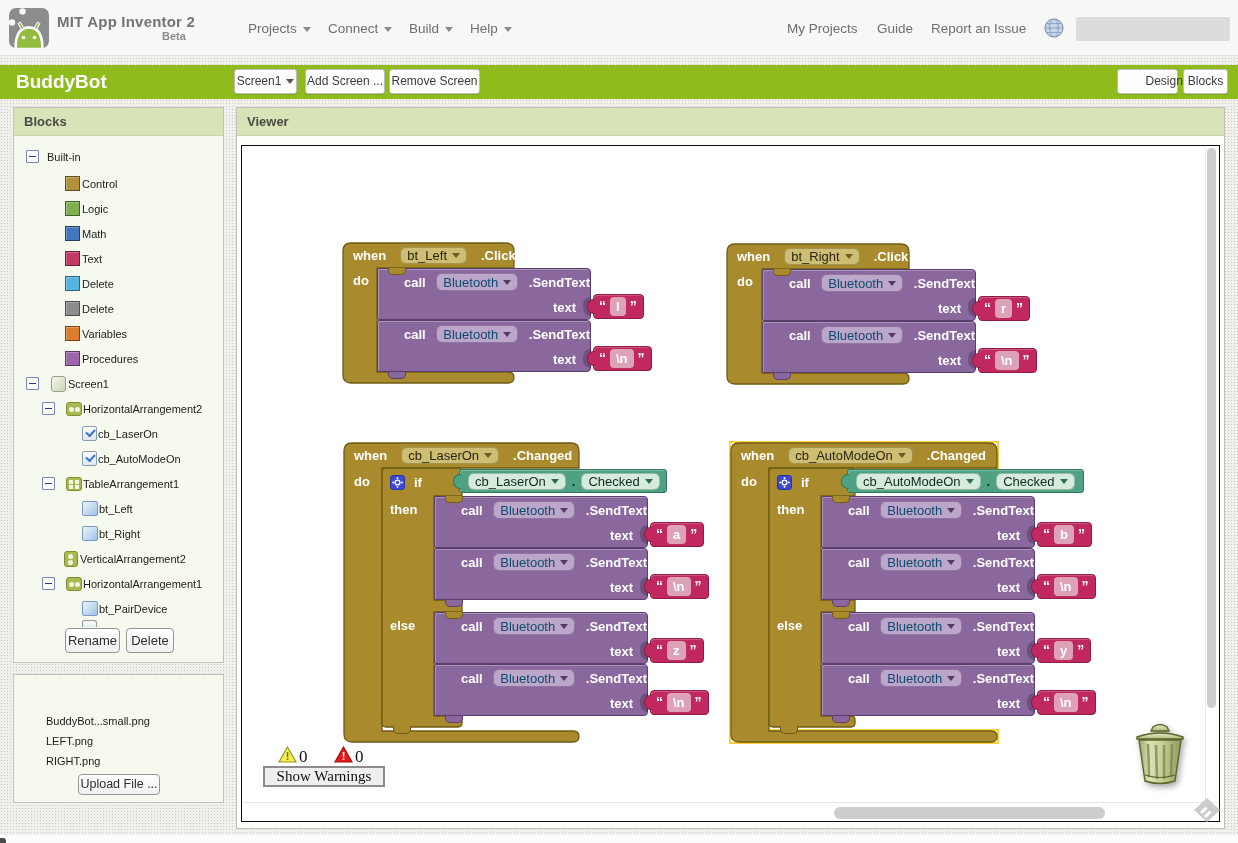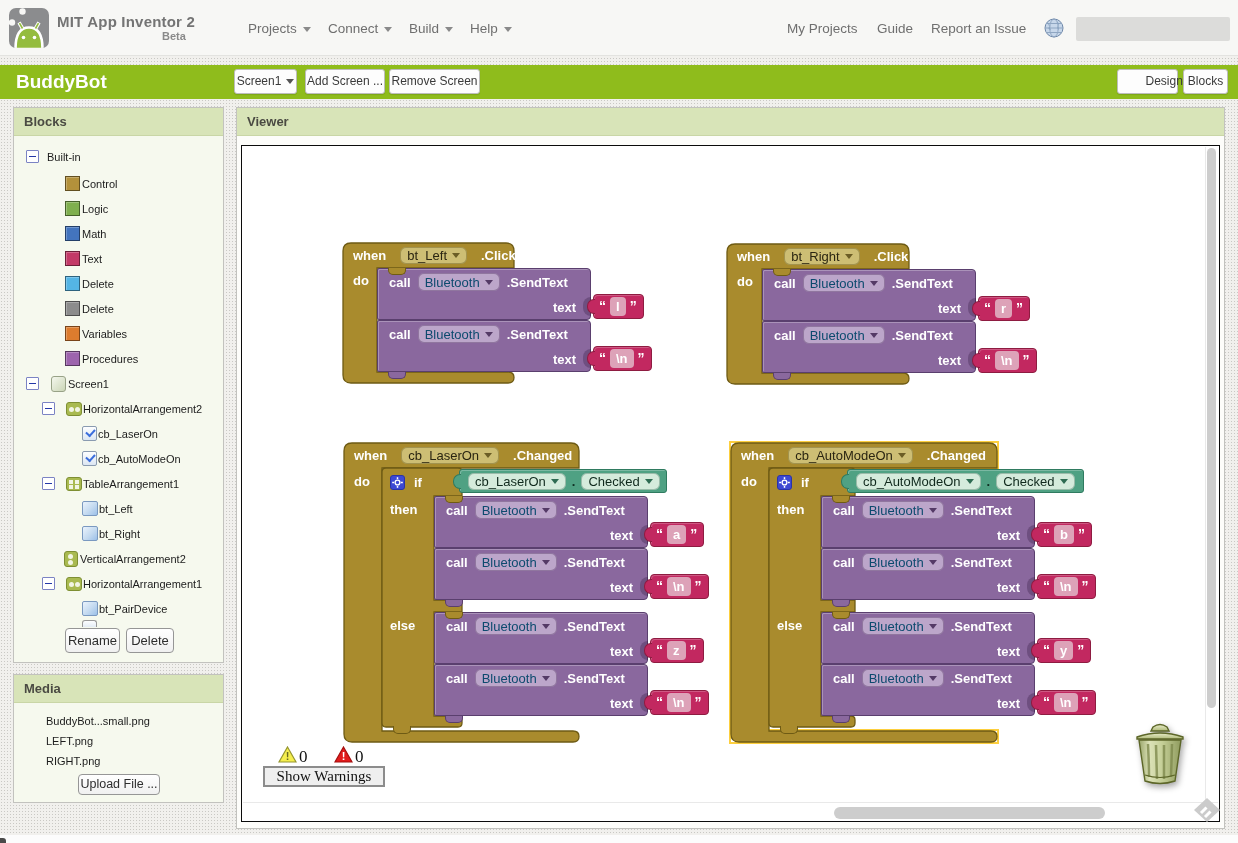--- a/index.html
+++ b/index.html
@@ -98,21 +98,21 @@
   .purple-pill .pill-label { color:#0c4a6e; }
   .purple-pill .pill-caret { border-top:5px solid #543A66; }
   .green-pill { background:#D5EBDC; box-shadow: inset 0 0 0 1px rgba(20,80,56,0.3); height:17px; }
   .green-pill .pill-label { color:#10291D; }
   .green-pill .pill-caret { border-top:5px solid #2E6B52; }
 
   .do-label { position:absolute; z-index:3; }
 
   .callblock { position:absolute; z-index:3; height:52px; background:#8A689E; border:1px solid #5A3F6E;
     border-radius:2px 4px 4px 2px; box-shadow: inset 1px 1px 0 rgba(255,255,255,0.28); }
-  .crow1 { height:26px; display:flex; align-items:center; gap:7px; padding-left:11px; }
+  .crow1 { height:26px; display:flex; align-items:center; gap:7px; padding-left:26px;justify-content:space-between; }
   .crow2 { height:25px; display:flex; align-items:center; justify-content:flex-end; padding-right:14px; }
   .socket-curve { position:absolute; right:-1px; bottom:3px; width:8px; height:19px;
     border-radius:10px 0 0 10px; background:rgba(40,15,50,0.28); }
 
   .nub { position:absolute; width:18px; height:7px; z-index:4; border-radius:0 0 5px 5px; border:1px solid; border-top:none; }
   .nub.gold { background:#A98B2D; border-color:#6E5B14; }
   .nub.purple { background:#8A689E; border-color:#5A3F6E; }
 
   .textblock { position:absolute; z-index:6; height:25px; display:inline-flex; align-items:center; gap:4px;
     background:#C22860; border:1px solid #8E1C41; border-radius:4px; padding:0 6px 0 5px;
@@ -303,21 +303,20 @@
 <div class="trow" style="left:82px;top:596px;">
   <span class="cicon icon-button"></span>
   <span class="tlabel" style="margin-left:1px;">bt_PairDevice</span>
 </div>
 <div class="abs icon-partial" style="left:82px;top:620px;"></div>
 
 <div class="side-btn" style="left:65px;top:628px;width:55px;height:25px;line-height:23px;">Rename</div>
 <div class="side-btn" style="left:126px;top:628px;width:48px;height:25px;line-height:23px;">Delete</div>
 
 <div class="panel" style="left:13px;top:674px;width:211px;height:129px;">
-  <div class="panel-header">Media</div>
   <div class="abs tlabel" style="left:32px;top:40px;">BuddyBot...small.png</div>
   <div class="abs tlabel" style="left:32px;top:60px;">LEFT.png</div>
   <div class="abs tlabel" style="left:32px;top:80px;">RIGHT.png</div>
   <div class="side-btn" style="left:64px;top:99px;width:82px;height:21px;line-height:19px;font-size:12.5px;">Upload File ...</div>
 </div>
 
 <div class="panel viewer-panel" style="left:236px;top:107px;width:989px;height:722px;">
   <div class="panel-header">Viewer</div>
 </div>
 

